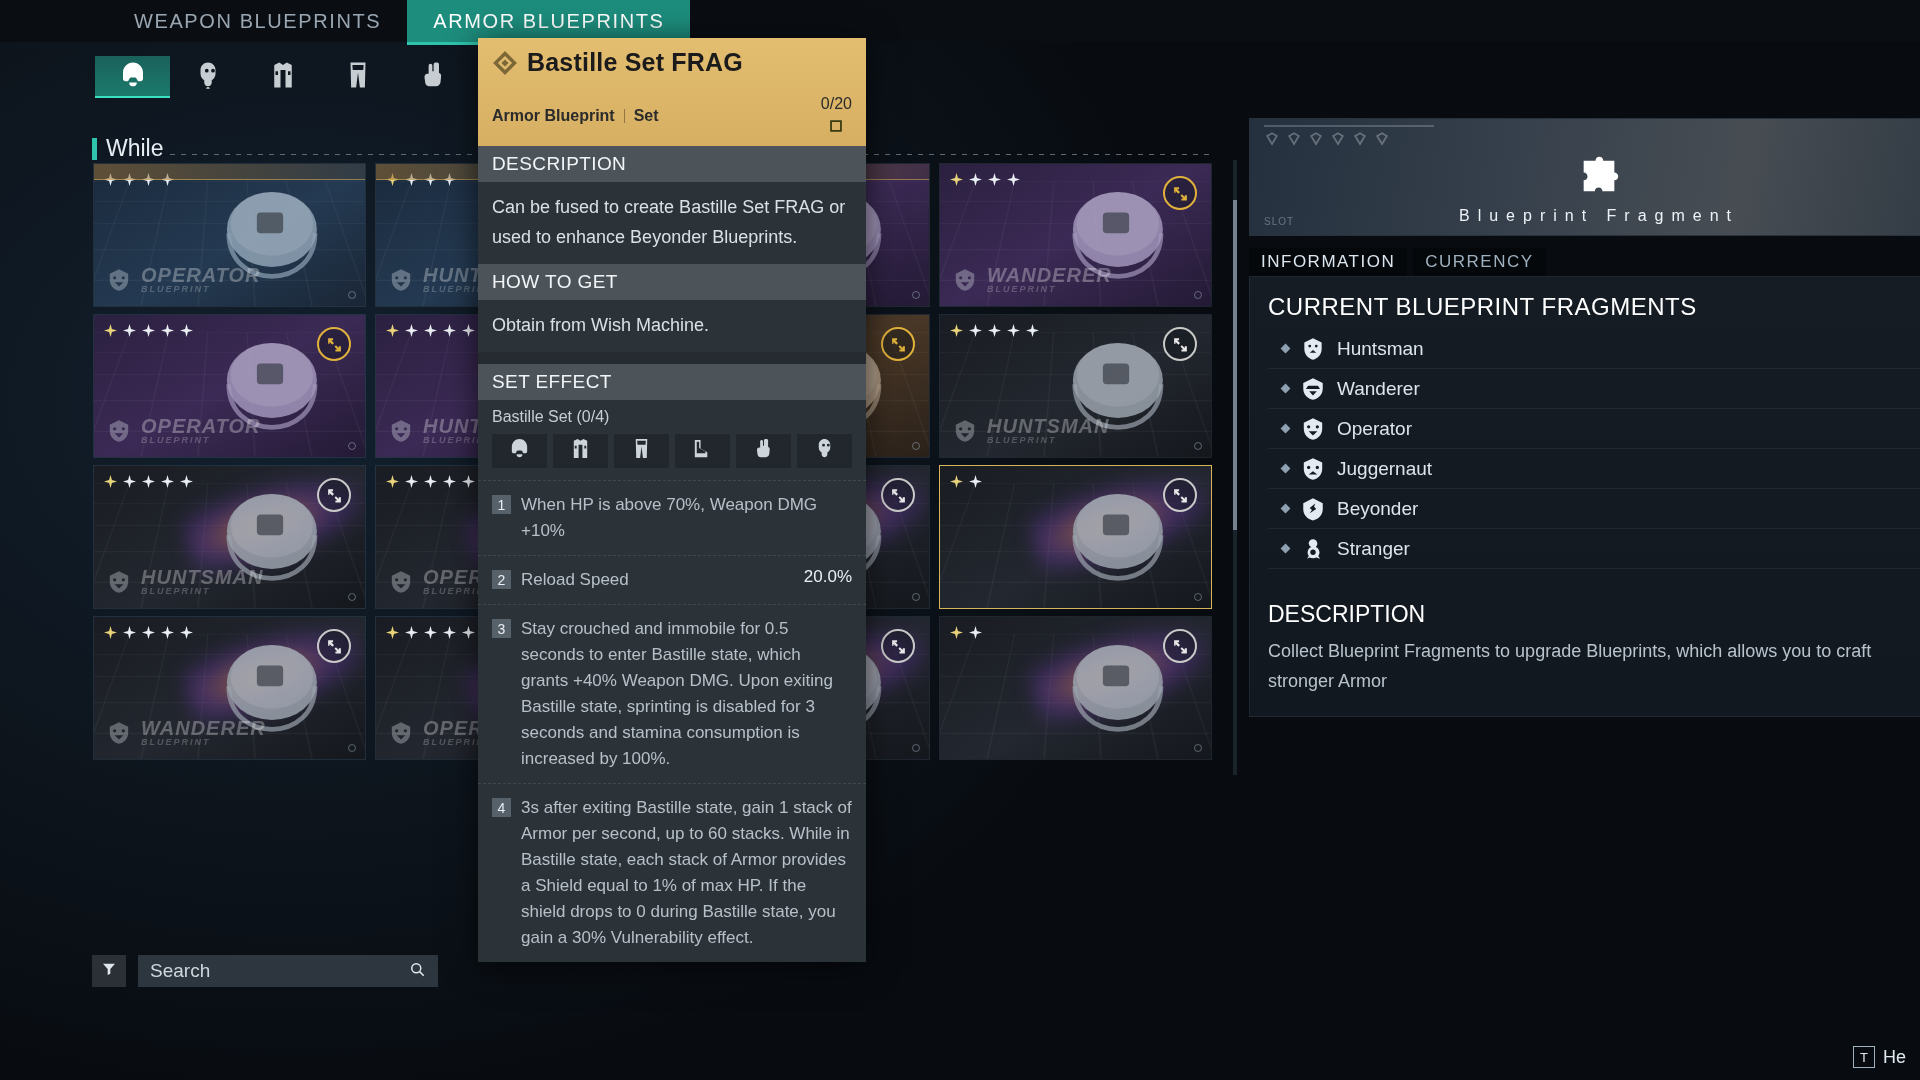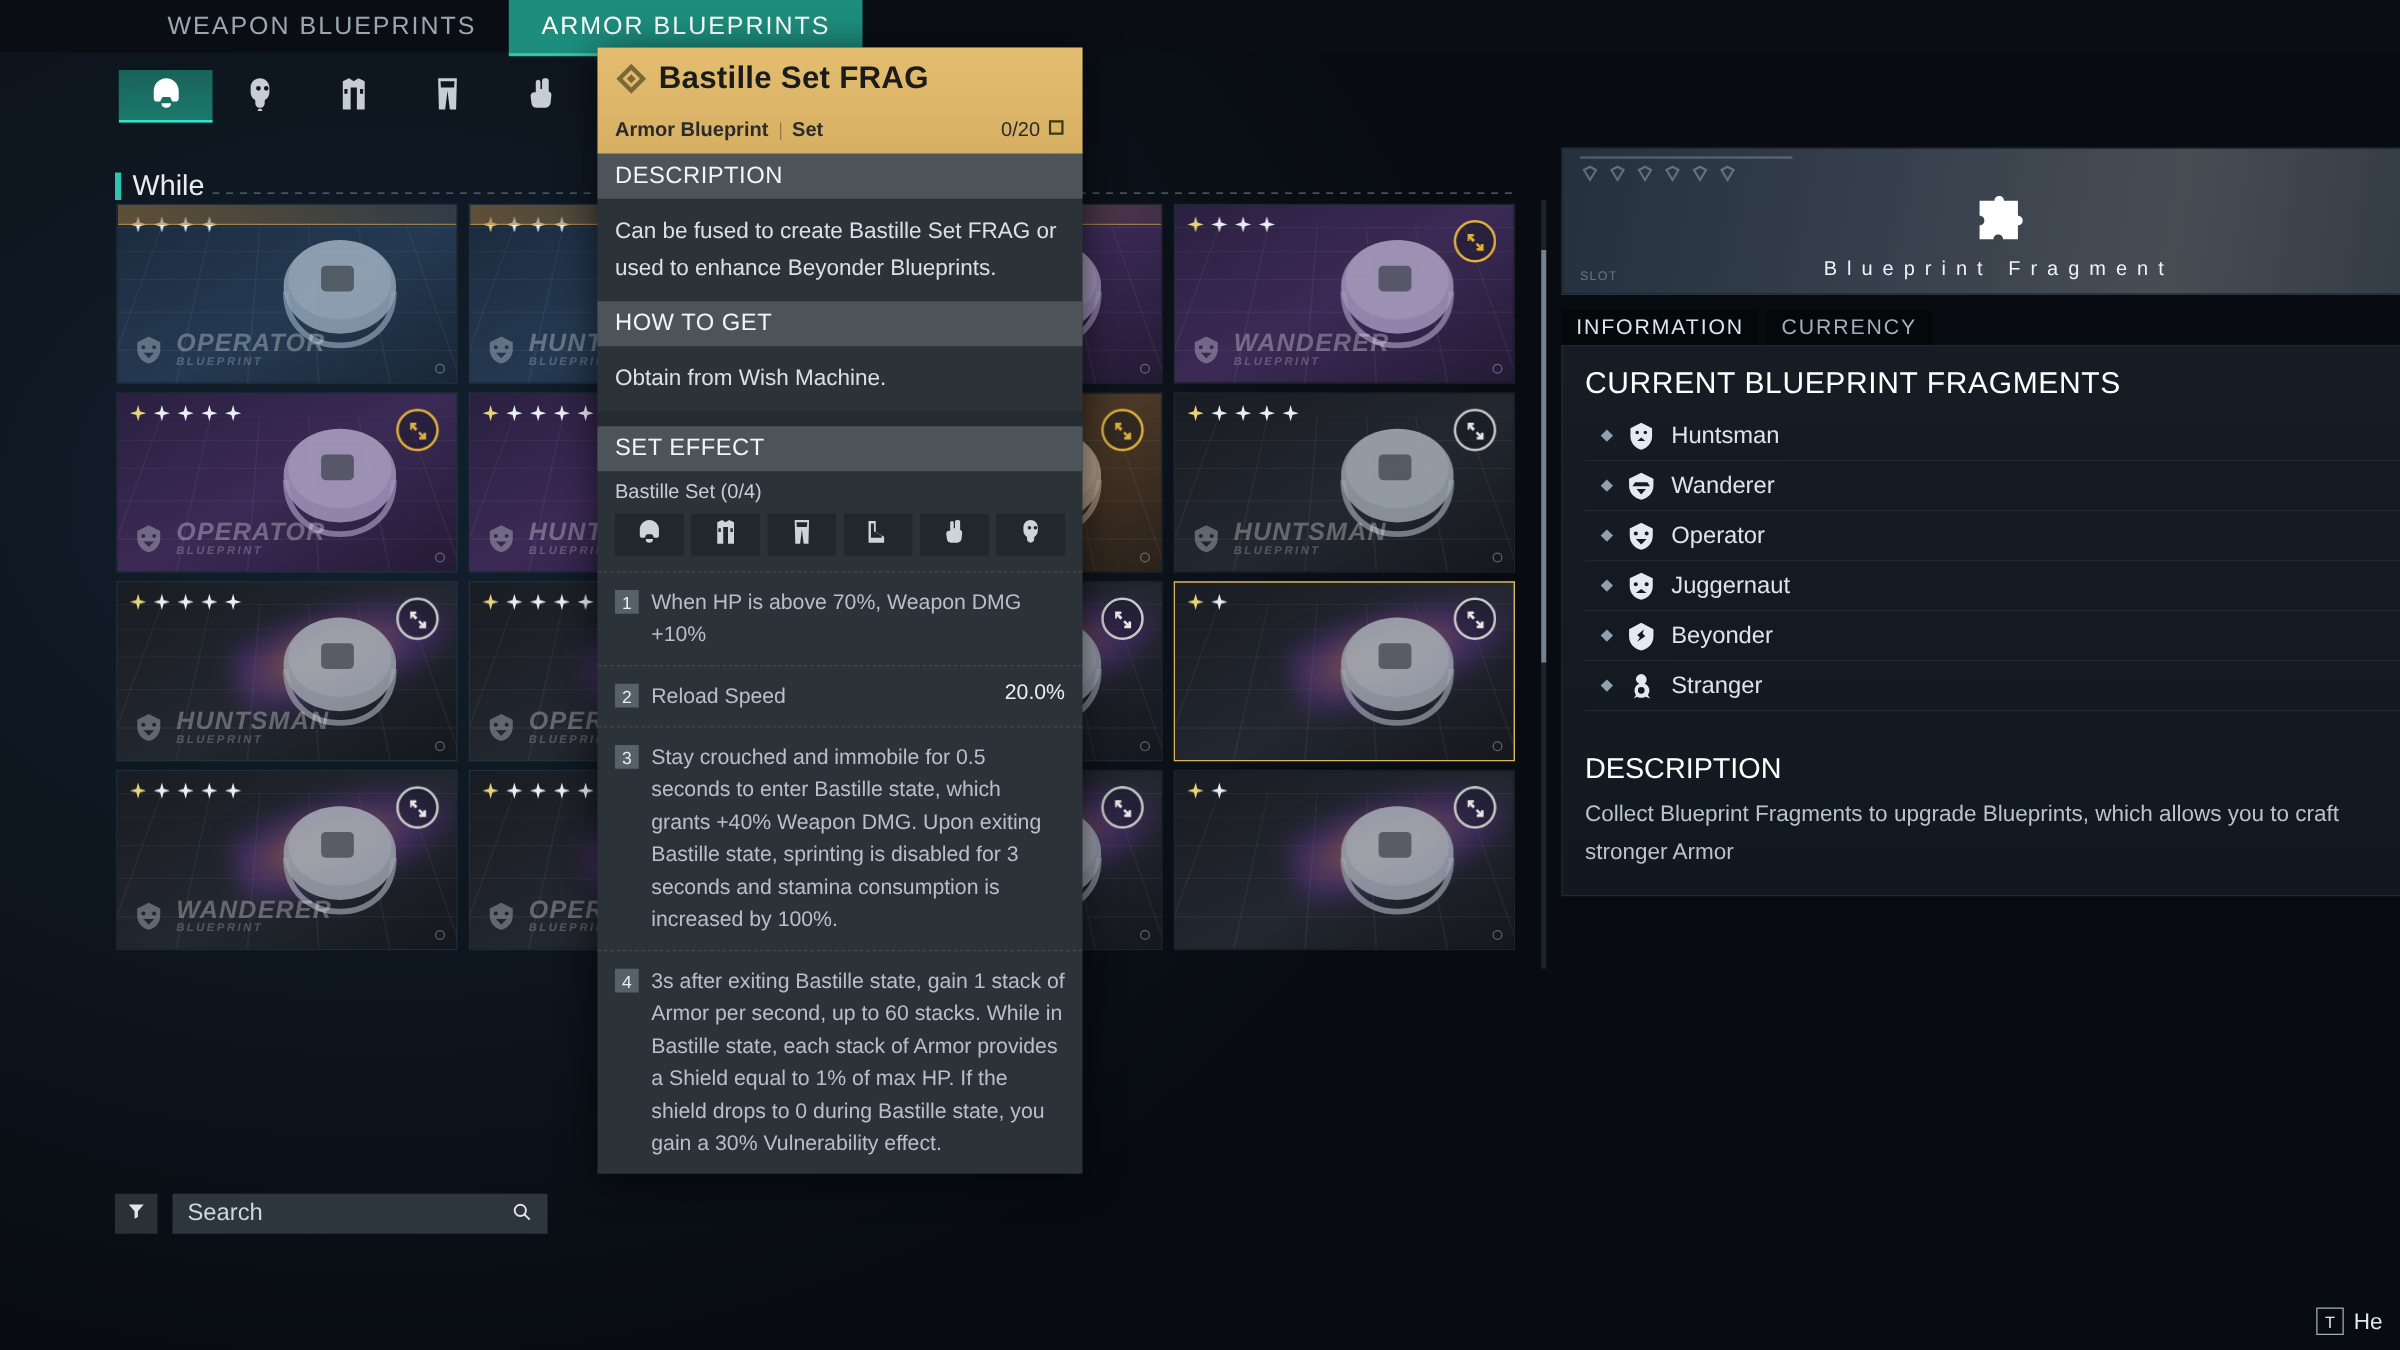--- a/index.html
+++ b/index.html
@@ -153,21 +153,21 @@
     box-shadow: 0 4px 30px rgba(0,0,0,.65);
     font-size: 17px;
   }
   .tt-head { background: linear-gradient(180deg,#e3bd70 0%, #d6af62 100%); padding: 10px 14px 9px 14px; }
   .tt-title { display:flex; align-items:center; gap:9px; }
   .tt-title .ic { width: 26px; height: 26px; }
   .tt-title .ic svg { width:26px; height:26px; fill:#6b5a2e; opacity:.85;}
   .tt-title h1 { font-size: 25px; color: #1b1b1b; font-weight: bold; letter-spacing:.2px;}
   .tt-meta { display:flex; align-items:center; margin-top: 18px; font-size: 16px; color:#2b2b2b; font-weight: bold;}
   .tt-meta .sep { width:1px; height:14px; background: rgba(60,50,20,.45); margin: 0 9px;}
-  .tt-meta .count { margin-left:auto; display:flex; align-items:center; gap:6px; font-weight: normal;}
+  .tt-meta .count { margin-left:auto; display:flex; align-items:center; gap:6px; font-weight: normal; flex-direction: column;}
   .tt-meta .count svg { width:14px;height:14px; fill:#3a3a10;}
   .tt-sec {
     background: #4c545a; padding: 7px 14px; color:#f1f5f8; font-size: 19px; letter-spacing:.4px;
   }
   .tt-body { padding: 10px 14px 12px 14px; color: #d9e0e6; line-height: 30px; font-size: 18px;}
   .tt-stats {
     display:flex; background:#2c3338; padding: 12px 4px 16px 4px; border-top:1px solid rgba(255,255,255,.05);
   }
   .tt-stat { flex:1; text-align:center; position:relative; }
   .tt-stat + .tt-stat::before{

